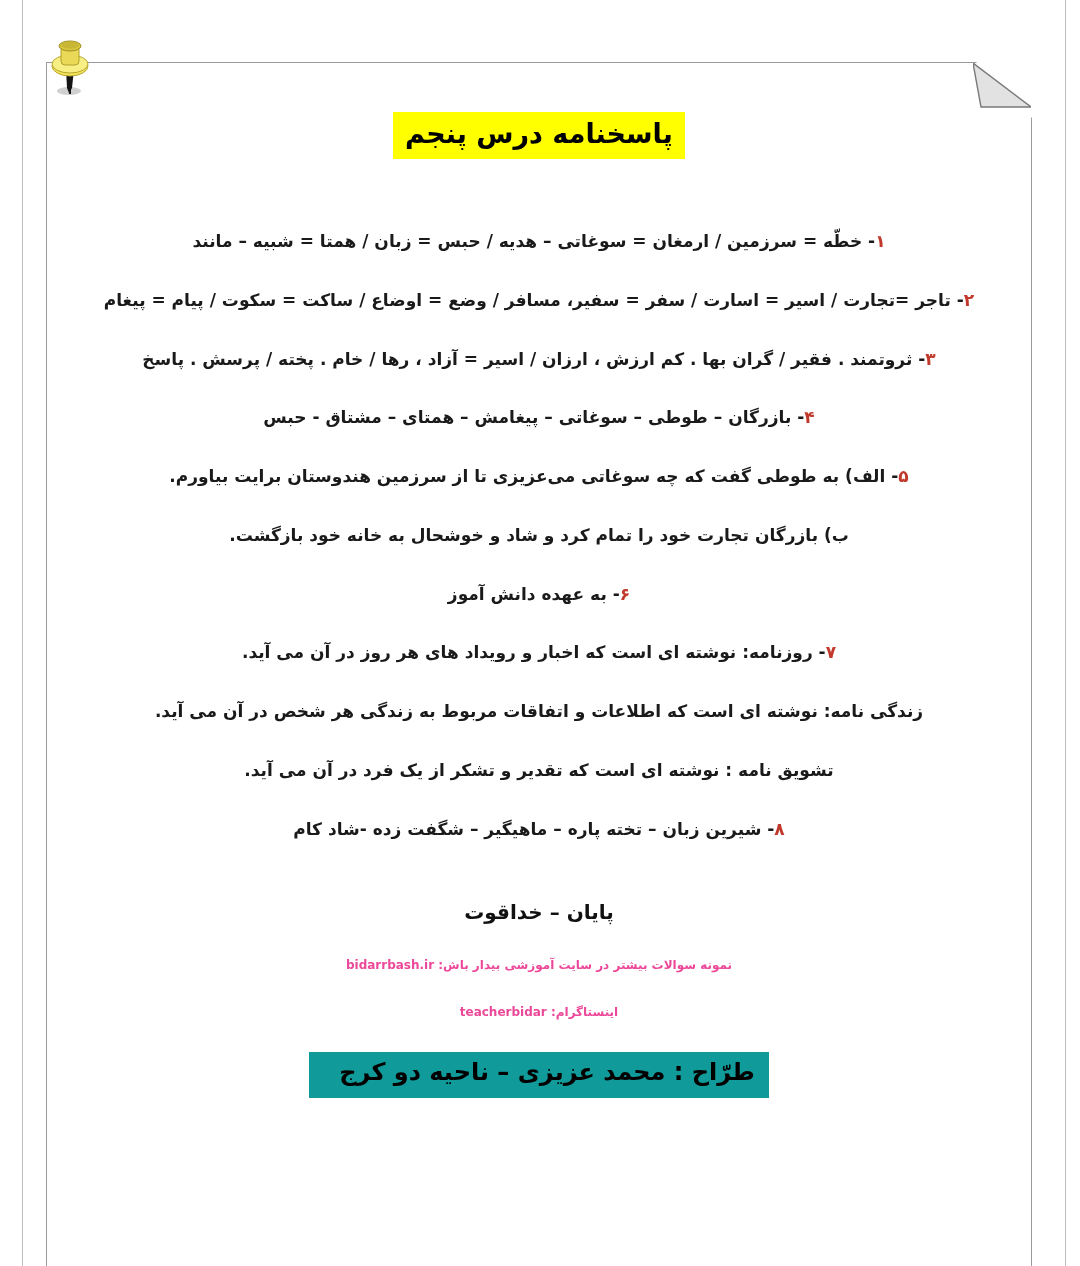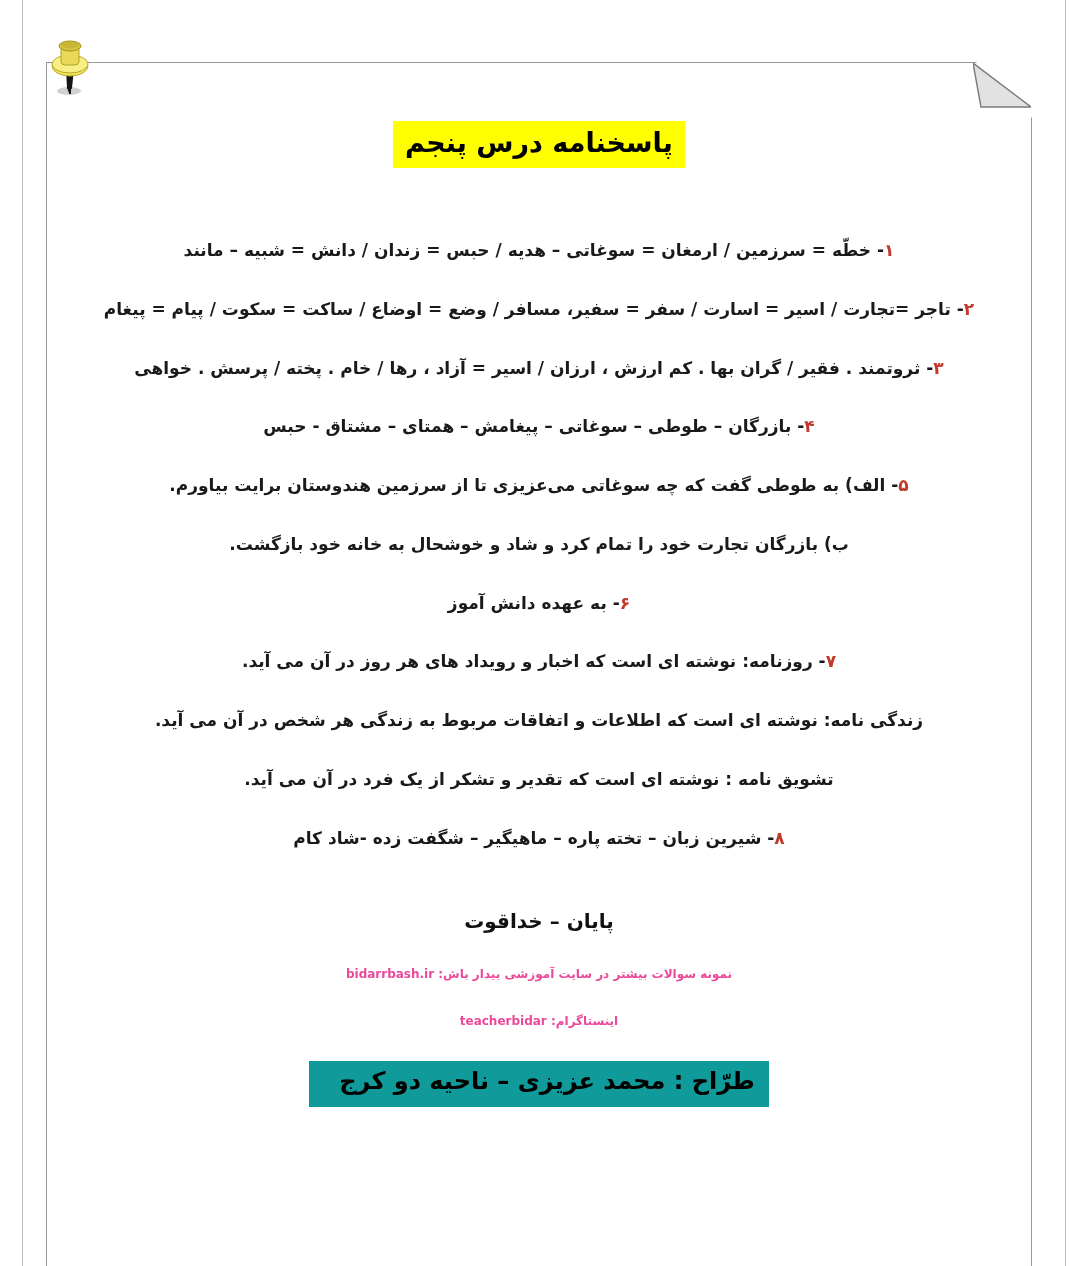--- a/index.html
+++ b/index.html
@@ -75,21 +75,21 @@
     width: 54px;
     height: 70px;
     z-index: 5;
   }
 
   
   #doc {
     position: absolute;
     left: 0;
     right: 0;
-    top: 16px;
+    top: 7px;
     padding: 0 34px;
     box-sizing: border-box;
     direction: rtl;
     text-align: center;
   }
 
   .title-wrap {
     margin-top: 42px;
     text-align: center;
   }
@@ -162,23 +162,23 @@
       <polygon points="0,0 58,44 8,44" fill="#e2e2e2" stroke="#7a7a7a" stroke-width="1.4"></polygon>
     </svg>
 
     <div id="doc">
 
       <div class="title-wrap">
         <span class="doc-title">پاسخنامه درس پنجم</span>
       </div>
 
       <div class="answers">
-        <p class="ans-line"><span class="num">۱</span><span>-</span> <span>خطّه = سرزمین / ارمغان = سوغاتی – هدیه / حبس = زندان / دانش = شبیه – مانند</span></p>
+        <p class="ans-line"><span class="num">۱</span><span>-</span> <span>خطّه = سرزمین / ارمغان = سوغاتی – هدیه / حبس = زبان / همتا = شبیه – مانند</span></p>
         <p class="ans-line"><span class="num">۲</span><span>-</span> <span>تاجر =تجارت / اسیر = اسارت / سفر = سفیر، مسافر / وضع = اوضاع / ساکت = سکوت / پیام = پیغام</span></p>
-        <p class="ans-line"><span class="num">۳</span><span>-</span> <span>ثروتمند . فقیر / گران بها . کم ارزش ، ارزان / اسیر = آزاد ، رها / خام . پخته / پرسش . خواهی</span></p>
+        <p class="ans-line"><span class="num">۳</span><span>-</span> <span>ثروتمند . فقیر / گران بها . کم ارزش ، ارزان / اسیر = آزاد ، رها / خام . پخته / پرسش . پاسخ</span></p>
         <p class="ans-line"><span class="num">۴</span><span>-</span> <span>بازرگان – طوطی – سوغاتی – پیغامش – همتای – مشتاق - حبس</span></p>
         <p class="ans-line"><span class="num">۵</span><span>-</span> <span>الف) به طوطی گفت که چه سوغاتی می‌عزیزی تا از سرزمین هندوستان برایت بیاورم.</span></p>
         <p class="ans-line"><span>ب) بازرگان تجارت خود را تمام کرد و شاد و خوشحال به خانه خود بازگشت.</span></p>
         <p class="ans-line"><span class="num">۶</span><span>-</span> <span>به عهده دانش آموز</span></p>
         <p class="ans-line"><span class="num">۷</span><span>-</span> <span>روزنامه: نوشته ای است که اخبار و رویداد های هر روز در آن می آید.</span></p>
         <p class="ans-line"><span>زندگی نامه: نوشته ای است که اطلاعات و اتفاقات مربوط به زندگی هر شخص در آن می آید.</span></p>
         <p class="ans-line"><span>تشویق نامه : نوشته ای است که تقدیر و تشکر از یک فرد در آن می آید.</span></p>
         <p class="ans-line"><span class="num">۸</span><span>-</span> <span>شیرین زبان – تخته پاره – ماهیگیر – شگفت زده -شاد کام</span></p>
       </div>
 

